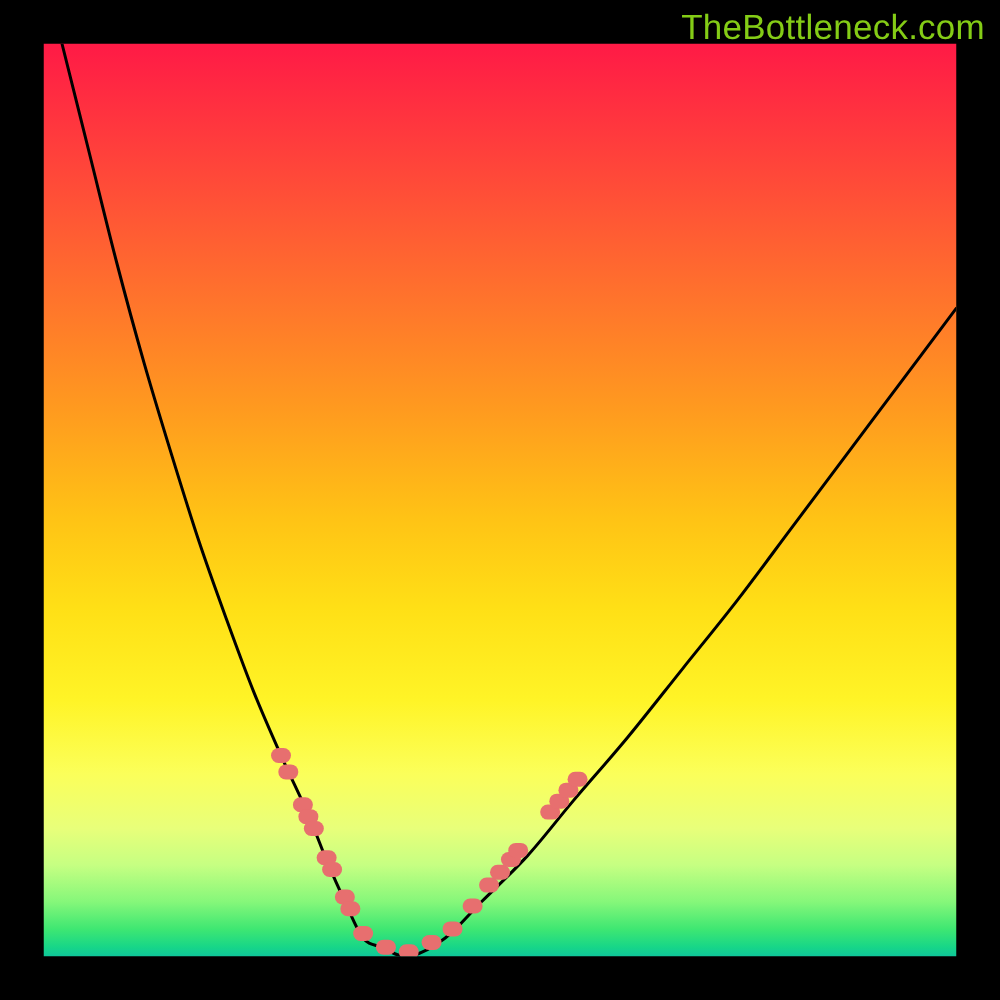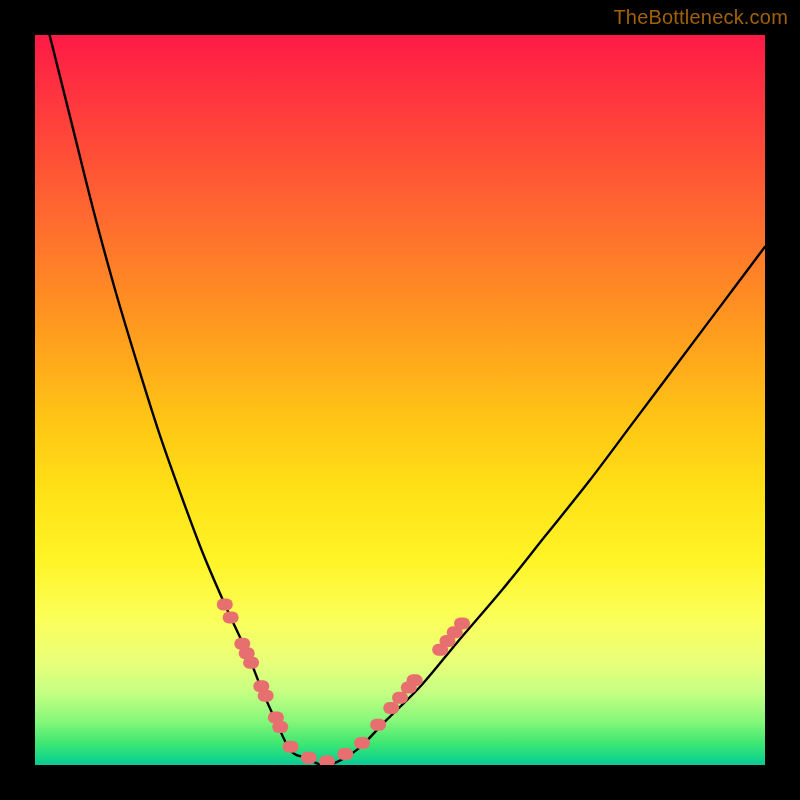--- a/index.html
+++ b/index.html
@@ -14,22 +14,22 @@
   .stage {
     position: relative;
     width: 800px;
     height: 800px;
     background: #000;
   }
   .watermark {
     position: absolute;
     top: 6px;
     right: 12px;
-    color: #a16207;
-    font-size: 20px;
+    color: #84cc16;
+    font-size: 28px;
     font-weight: 400;
     letter-spacing: 0.2px;
     z-index: 20;
   }
   .plot-area {
     position: absolute;
     left: 35px;
     top: 35px;
     width: 730px;
     height: 730px;

